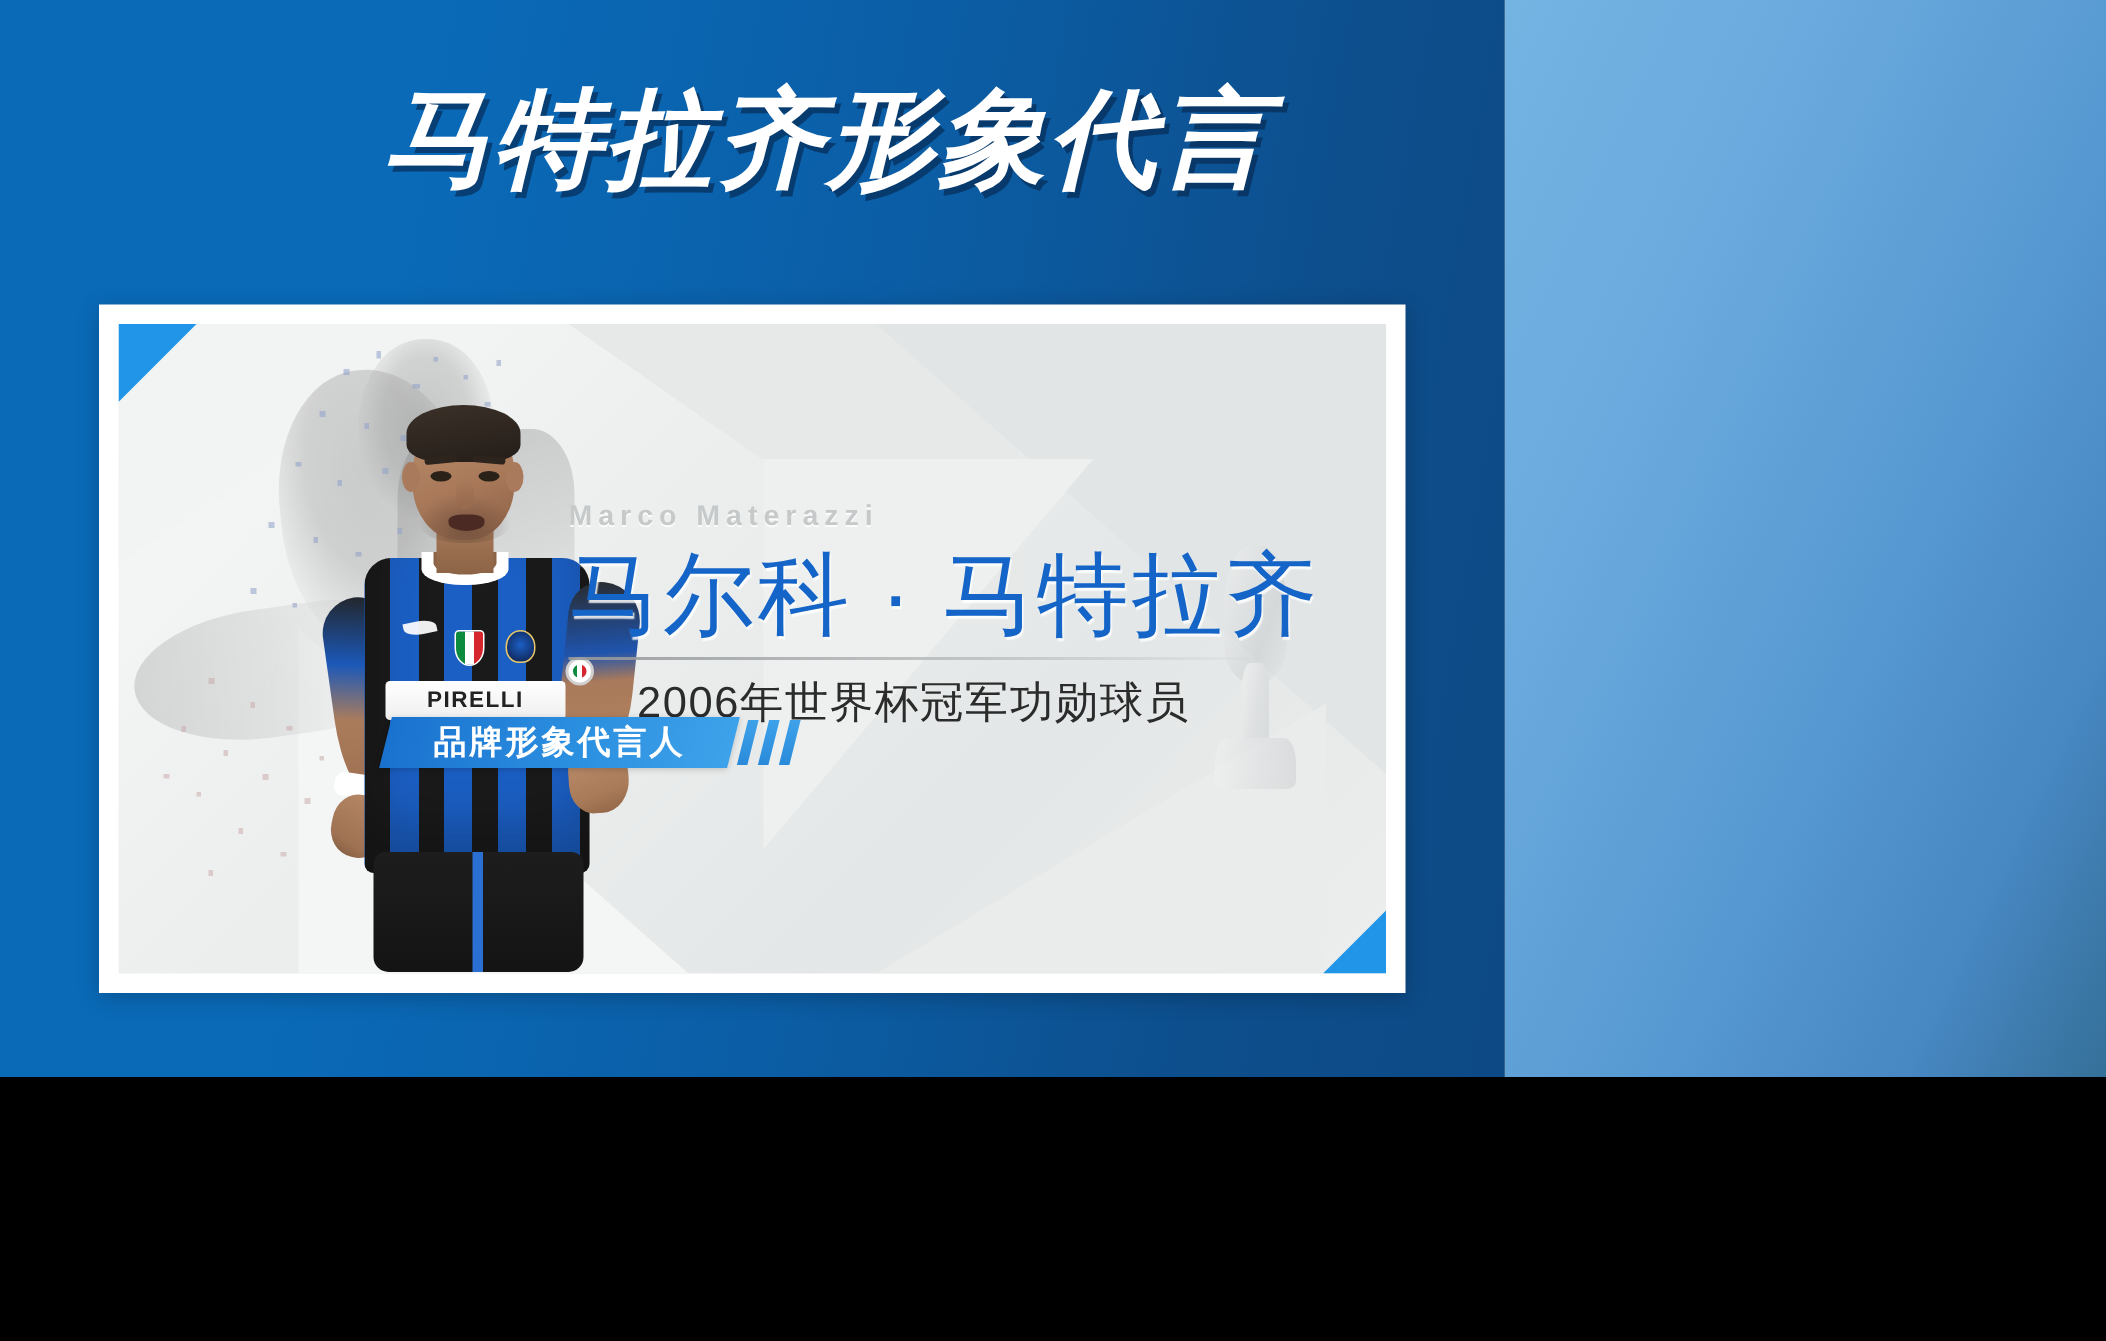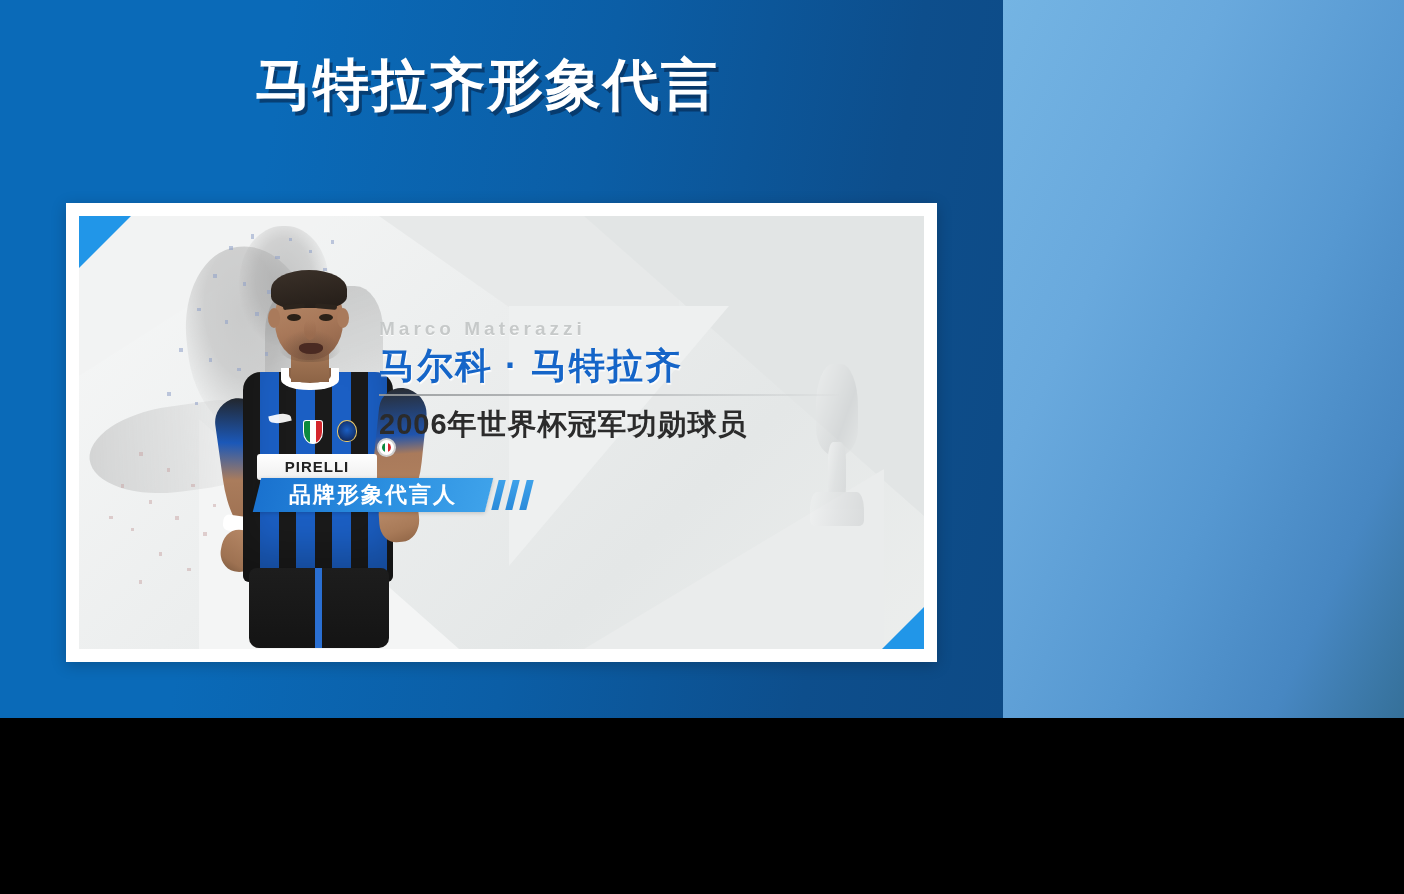--- a/index.html
+++ b/index.html
@@ -40,27 +40,28 @@
   }
   .panel-right {
     background: linear-gradient(115deg, #74b4e3 0%, #69a9dd 30%, #5698d1 60%, #4787c2 82%, #357099 100%);
   }
 
   
   .headline {
     position: absolute;
     left: 255px;
     top: 57px;
-    font-size: 56px;
+    font-size: 72px;
     font-weight: bold;
     color: #ffffff;
     letter-spacing: 2px;
     line-height: 1;
     white-space: nowrap;
     text-shadow: 3px 4px 0 rgba(6, 40, 80, 0.65);
+    font-style: italic;
   }
 
   .year {
     position: absolute;
     left: 1050px;
     top: 36px;
     font-size: 104px;
     font-weight: bold;
     color: #ffffff;
     letter-spacing: 1px;
@@ -330,53 +331,53 @@
     background: linear-gradient(100deg, #ffffff 0%, #cfd1d3 50%, #b5b8ba 100%);
     border-radius: 30% 30% 22% 22%;
   }
   .t-base {
     position: absolute; left: 12px; top: 128px; width: 54px; height: 34px;
     background: linear-gradient(100deg, #fafbfb 0%, #cfd1d3 55%, #b3b6b8 100%);
     border-radius: 14% 14% 10% 10% / 50% 50% 16% 16%;
   }
 
   
-  .text-block { position: absolute; left: 300px; top: 102px; width: 520px; }
+  .text-block { position: absolute; left: 300px; top: 118px; width: 520px; }
 
   .eng-name {
     color: #c6c9c9;
     font-size: 19px;
     letter-spacing: 4px;
     font-weight: bold;
     font-family: "Liberation Sans", sans-serif;
     text-shadow: 0 1px 0 rgba(255,255,255,0.8);
   }
   .cn-name {
     margin-top: 6px;
     color: #1565c8;
-    font-size: 36px;
-    font-weight: bold;
+    font-size: 61px;
+    font-weight: normal;
     letter-spacing: 2px;
     line-height: 1.12;
     white-space: nowrap;
     text-shadow: 1px 2px 1px rgba(255,255,255,0.85);
   }
   .divider {
     margin-top: 8px;
     width: 460px;
     height: 2px;
     background: linear-gradient(90deg, rgba(150,153,155,0.9) 0%, rgba(178,181,183,0.7) 60%, rgba(210,212,214,0.1) 100%);
   }
   .cn-sub {
     margin-top: 9px;
     color: #2b2b2b;
     font-size: 29px;
-    font-weight: bold;
+    font-weight: normal;
     letter-spacing: 1px;
-    text-align: left;
+    text-align: center;
     width: 460px;
     white-space: nowrap;
   }
 
   .tagline-wrap {
     position: absolute;
     left: 178px;
     top: 262px;
     width: 320px;
     height: 34px;

